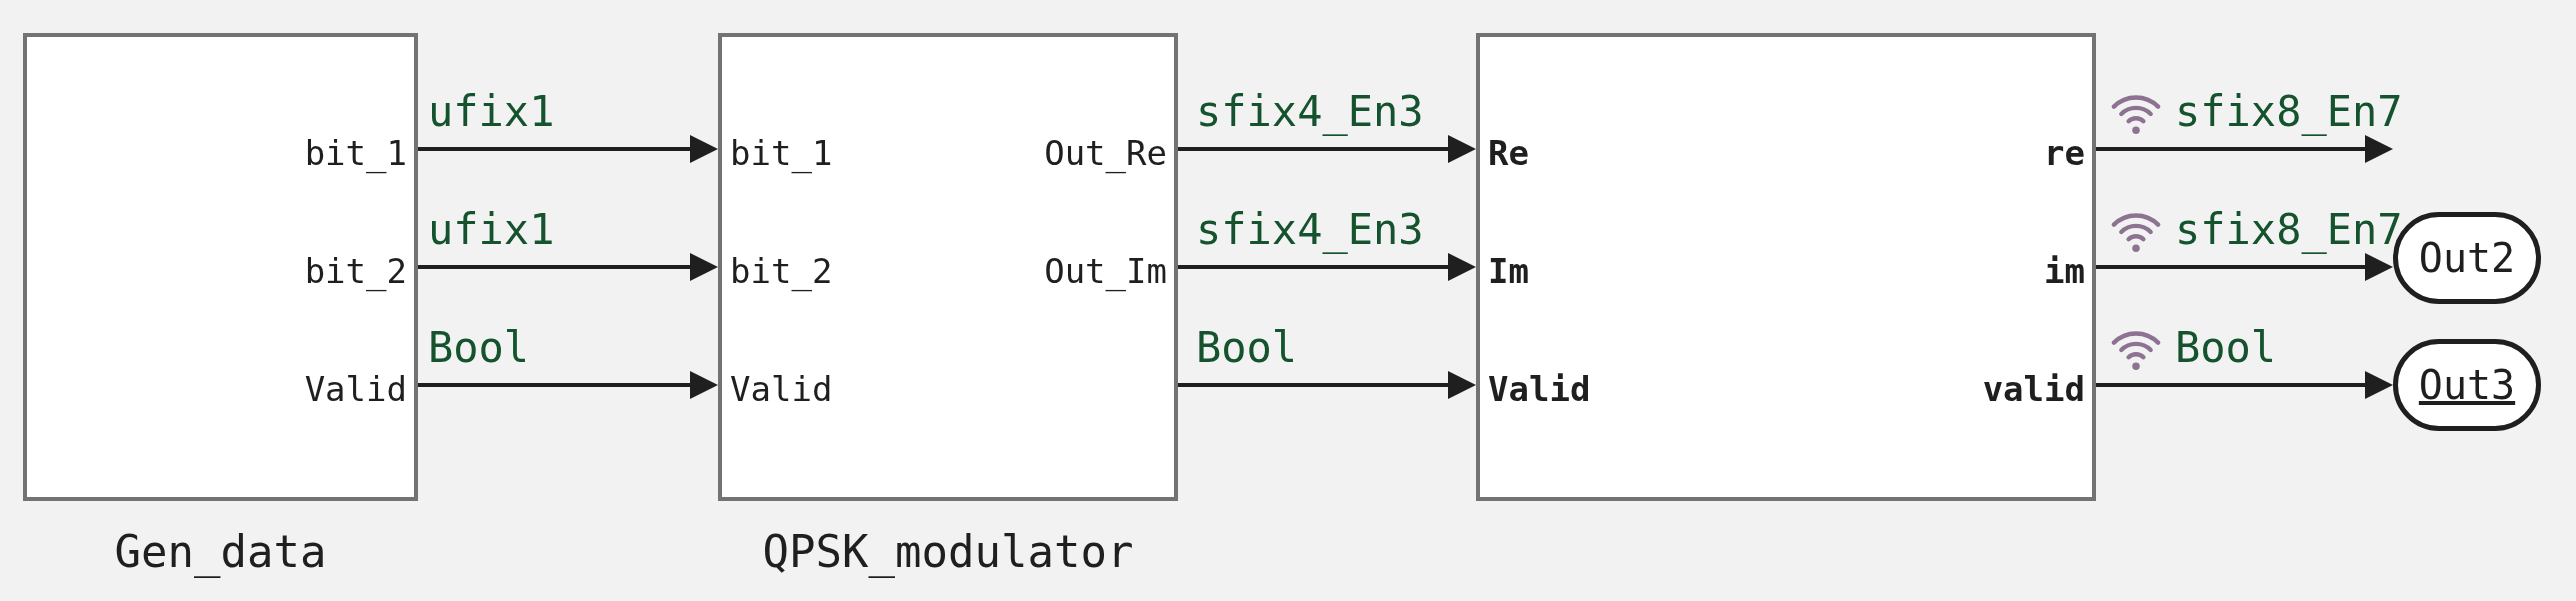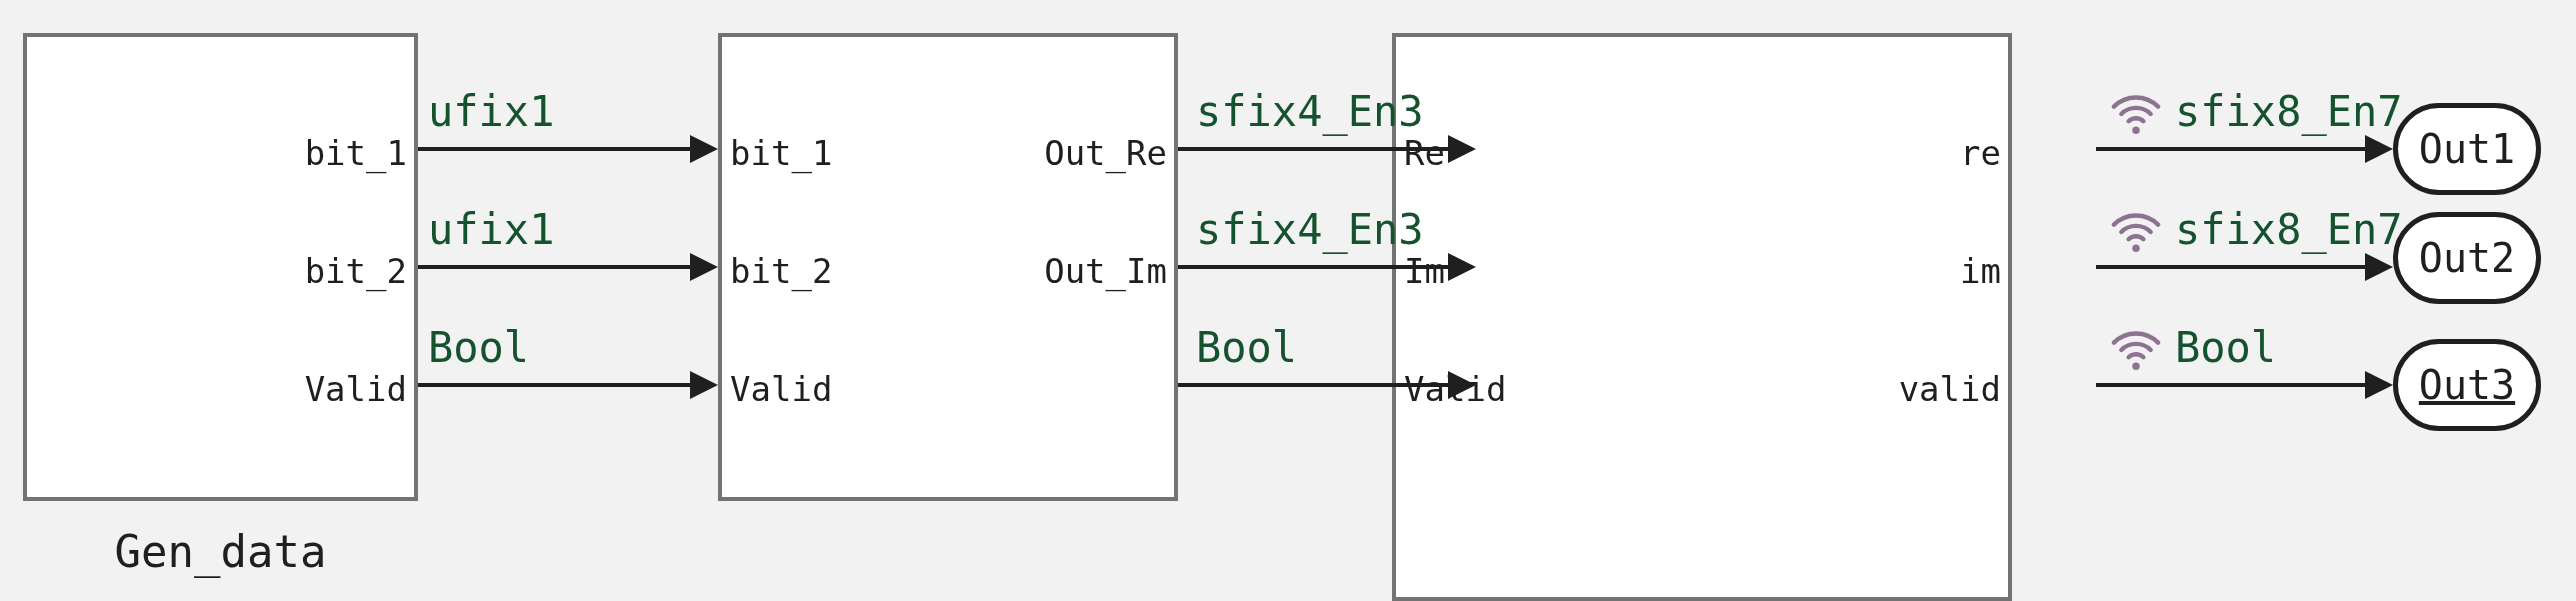--- a/index.html
+++ b/index.html
@@ -45,23 +45,24 @@
     <span class="port-label port-out" style="top:335px;">Valid</span>
     <div class="block-label" style="top:491px;">Gen_data</div>
   </div>
 
   <div class="block" style="left:718px; top:33px; width:460px; height:468px;">
     <span class="port-label port-in" style="top:99px;">bit_1</span>
     <span class="port-label port-in" style="top:217px;">bit_2</span>
     <span class="port-label port-in" style="top:335px;">Valid</span>
     <span class="port-label port-out" style="top:99px;">Out_Re</span>
     <span class="port-label port-out" style="top:217px;">Out_Im</span>
+    <div class="block-label" style="top:491px;">QPSK_modulator</div>
   </div>
 
-  <div class="block" style="left:1392px; top:33px; width:620px; height:568px;">
+  <div class="block" style="left:1476px; top:33px; width:620px; height:468px;font-weight:bold;">
     <span class="port-label port-in" style="top:99px;">Re</span>
     <span class="port-label port-in" style="top:217px;">Im</span>
     <span class="port-label port-in" style="top:335px;">Valid</span>
     <span class="port-label port-out" style="top:99px;">re</span>
     <span class="port-label port-out" style="top:217px;">im</span>
     <span class="port-label port-out" style="top:335px;">valid</span>
   </div>
 
   <div class="wire" style="left:418px; top:147px; width:276px;"></div>
   <div class="arrowhead" style="left:690px; top:135px;"></div>
@@ -114,23 +115,20 @@
       <path d="M9.9 23.9 A20 20 0 0 1 38.1 23.9"></path>
       <path d="M16.9 30.9 A10 10 0 0 1 31.1 30.9"></path>
     </g>
     <circle cx="24" cy="39.5" r="3.6" fill="#8d7292"></circle>
   </svg>
 
   <span class="sig-label" style="left:2175px; top:89px;">sfix8_En7</span>
   <span class="sig-label" style="left:2175px; top:207px;">sfix8_En7</span>
   <span class="sig-label" style="left:2175px; top:325px;">Bool</span>
 
-  <div class="outport" style="left:2393px; top:103px;">
-    <span>Out1</span>
-  </div>
   <div class="outport" style="left:2393px; top:212px;">
     <span>Out2</span>
   </div>
   <div class="outport" style="left:2393px; top:339px;text-decoration:underline;">
     <span>Out3</span>
   </div>
 
 </div>
 
 

